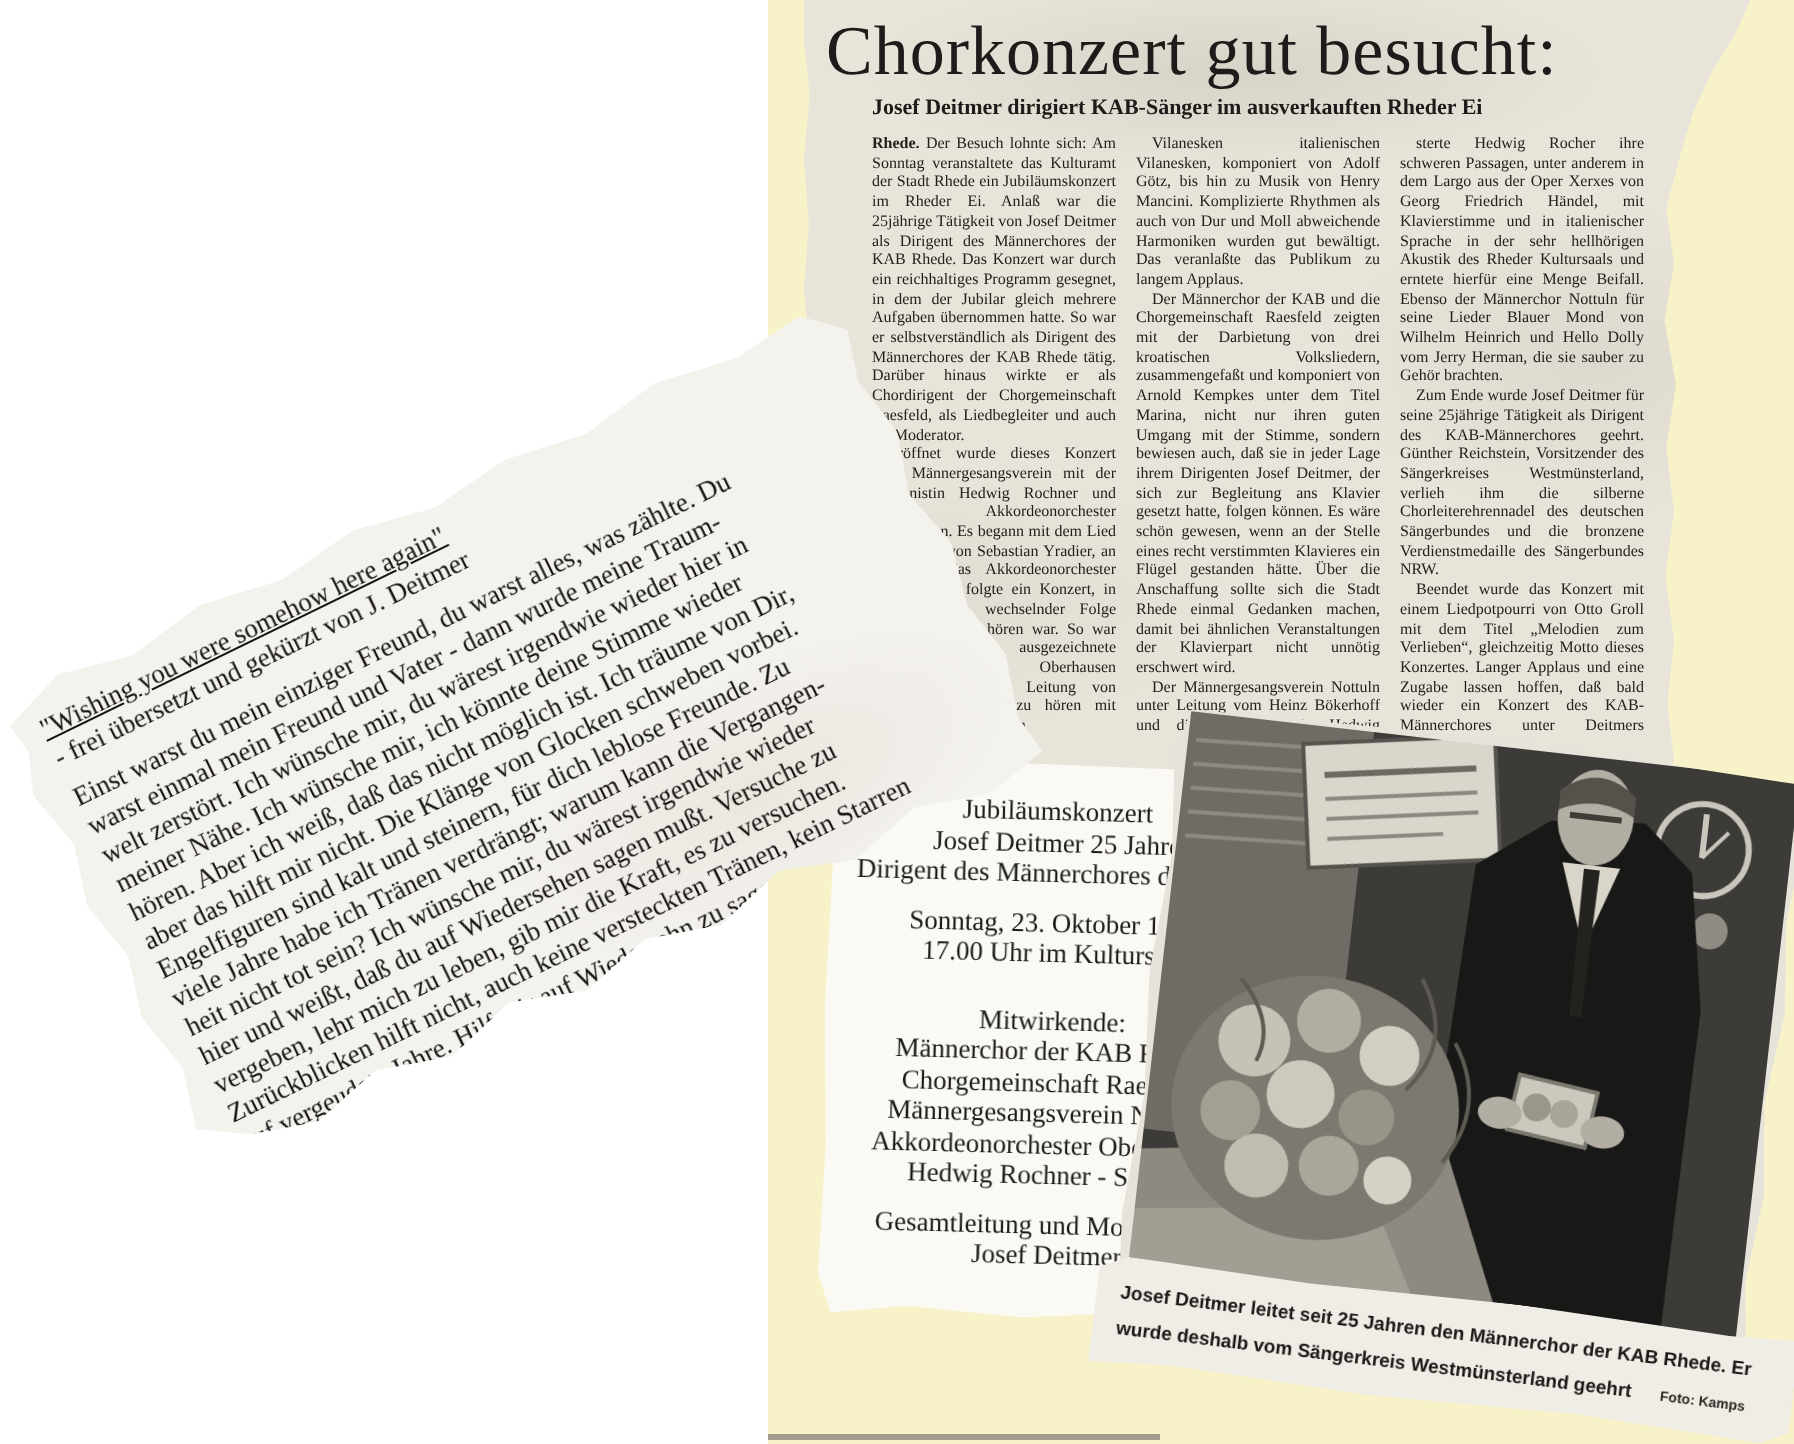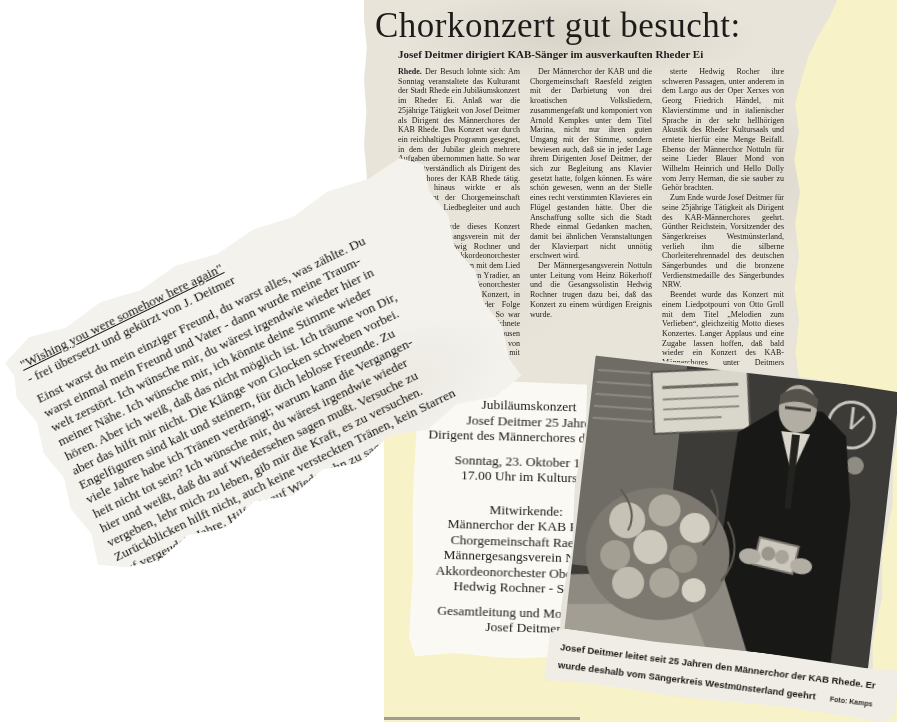--- a/index.html
+++ b/index.html
@@ -16,21 +16,21 @@
     background:#f8f2c9;
     z-index:0;
   }
   .scan-line{
     position:absolute;left:0px;top:717px;width:196px;height:3px;
     background:#8b877d;opacity:.8;
   }
 
   
   .article{
-    position:absolute;left:364px;top:0;width:478px;height:400px;
+    position:absolute;left:402px;top:0;width:478px;height:400px;
     background-color:#e8e4da;
     background-image:
       radial-gradient(ellipse 260px 70px at 45% 9%, #d8d3c7, rgba(216,211,199,0) 70%),
       radial-gradient(ellipse 180px 110px at 82% 45%, #ded9ce, rgba(222,217,206,0) 70%),
       radial-gradient(ellipse 200px 90px at 15% 75%, #e2ddd2, rgba(226,221,210,0) 70%);
     clip-path:polygon(0% 0%,99% 0%,97.5% 4%,95% 9%,93% 14%,91.5% 20%,90.2% 26%,91% 33%,90% 40%,91.2% 48%,90.2% 56%,91% 64%,90.1% 72%,91% 80%,90.3% 88%,91% 95%,89.5% 100%,84% 98.4%,77% 100%,70% 98.5%,63% 100%,56% 98.4%,49% 100%,42% 98.6%,35% 100%,28% 98.5%,21% 100%,14% 98.6%,7% 100%,2% 98.2%,0% 100%,0.5% 92%,0% 84%,0.6% 76%,0% 68%,0.5% 60%,0% 52%,0.6% 44%,0% 36%,0.5% 28%,0% 20%,0.6% 12%,0% 5%);
     filter:drop-shadow(1px 2px 2px rgba(110,100,80,.4));
     z-index:2;color:#1d1c1a;
   }
   .headline{padding:8px 0 0 11px;font-size:35px;line-height:36px;letter-spacing:.5px;white-space:nowrap;}
@@ -107,20 +107,21 @@
     <div class="headline">
       <div>Chorkonzert gut besucht:</div>
     </div>
     <div class="subhead">Josef Deitmer dirigiert KAB-Sänger im ausverkauften Rheder Ei</div>
     <div class="cols">
       <div class="col">
         <p class="para"><strong>Rhede.</strong><span> Der Besuch lohnte sich: Am Sonntag veranstaltete das Kulturamt der Stadt Rhede ein Jubiläumskonzert im Rheder Ei. Anlaß war die 25jährige Tätigkeit von Josef Deitmer als Dirigent des Männerchores der KAB Rhede. Das Konzert war durch ein reichhaltiges Programm gesegnet, in dem der Jubilar gleich mehrere Aufgaben übernommen hatte. So war er selbstverständlich als Dirigent des Männerchores der KAB Rhede tätig. Darüber hinaus wirkte er als Chordirigent der Chorgemeinschaft Raesfeld, als Liedbegleiter und auch als Moderator.</span></p>
         <p class="para indent">Eröffnet wurde dieses Konzert vom Männergesangsverein mit der Sopranistin Hedwig Rochner und dem Akkordeonorchester Oberhausen. Es begann mit dem Lied La Paloma von Sebastian Yradier, an das sich das Akkordeonorchester anschloß. Es folgte ein Konzert, in dem alles in wechselnder Folge Einstudiertes zu hören war. So war das mehrfach ausgezeichnete Akkordeonorchester Oberhausen unter der sicheren Leitung von Herbert Beckmann zu hören mit Musik von italienischen</p>
       </div>
       <div class="col">
+          <p class="para indent">Vilanesken italienischen Vilanesken, komponiert von Adolf Götz, bis hin zu Musik von Henry Mancini. Komplizierte Rhythmen als auch von Dur und Moll abweichende Harmoniken wurden gut bewältigt. Das veranlaßte das Publikum zu langem Applaus.</p>
           <p class="para indent">Der Männerchor der KAB und die Chorgemeinschaft Raesfeld zeigten mit der Darbietung von drei kroatischen Volksliedern, zusammengefaßt und komponiert von Arnold Kempkes unter dem Titel Marina, nicht nur ihren guten Umgang mit der Stimme, sondern bewiesen auch, daß sie in jeder Lage ihrem Dirigenten Josef Deitmer, der sich zur Begleitung ans Klavier gesetzt hatte, folgen können. Es wäre schön gewesen, wenn an der Stelle eines recht verstimmten Klavieres ein Flügel gestanden hätte. Über die Anschaffung sollte sich die Stadt Rhede einmal Gedanken machen, damit bei ähnlichen Veranstaltungen der Klavierpart nicht unnötig erschwert wird.</p>
           <p class="para indent">Der Männergesangsverein Nottuln unter Leitung vom Heinz Bökerhoff und die Gesangssolistin Hedwig Rochner trugen dazu bei, daß das Konzert zu einem würdigen Ereignis wurde.</p>
         </div>
       <div class="col">
           <p class="para indent">sterte Hedwig Rocher ihre schweren Passagen, unter anderem in dem Largo aus der Oper Xerxes von Georg Friedrich Händel, mit Klavierstimme und in italienischer Sprache in der sehr hellhörigen Akustik des Rheder Kultursaals und erntete hierfür eine Menge Beifall. Ebenso der Männerchor Nottuln für seine Lieder Blauer Mond von Wilhelm Heinrich und Hello Dolly vom Jerry Herman, die sie sauber zu Gehör brachten.</p>
           <p class="para indent">Zum Ende wurde Josef Deitmer für seine 25jährige Tätigkeit als Dirigent des KAB-Männerchores geehrt. Günther Reichstein, Vorsitzender des Sängerkreises Westmünsterland, verlieh ihm die silberne Chorleiterehrennadel des deutschen Sängerbundes und die bronzene Verdienstmedaille des Sängerbundes NRW.</p>
           <p class="para indent">Beendet wurde das Konzert mit einem Liedpotpourri von Otto Groll mit dem Titel „Melodien zum Verlieben“, gleichzeitig Motto dieses Konzertes. Langer Applaus und eine Zugabe lassen hoffen, daß bald wieder ein Konzert des KAB-Männerchores unter Deitmers Leitung stattfindet.</p>
         </div>
     </div>
   </section>

